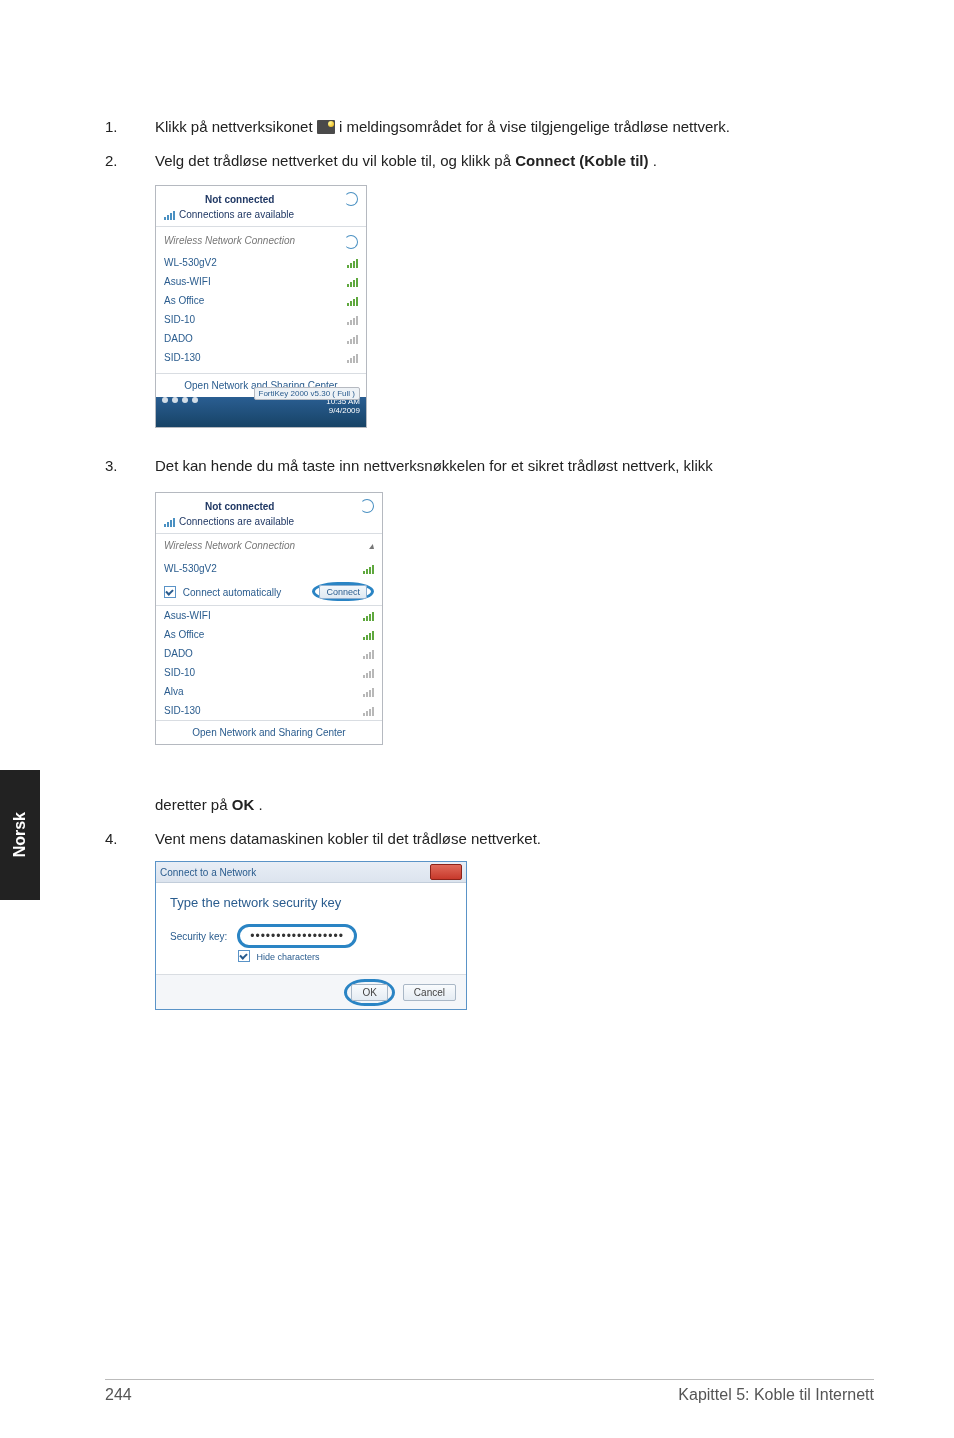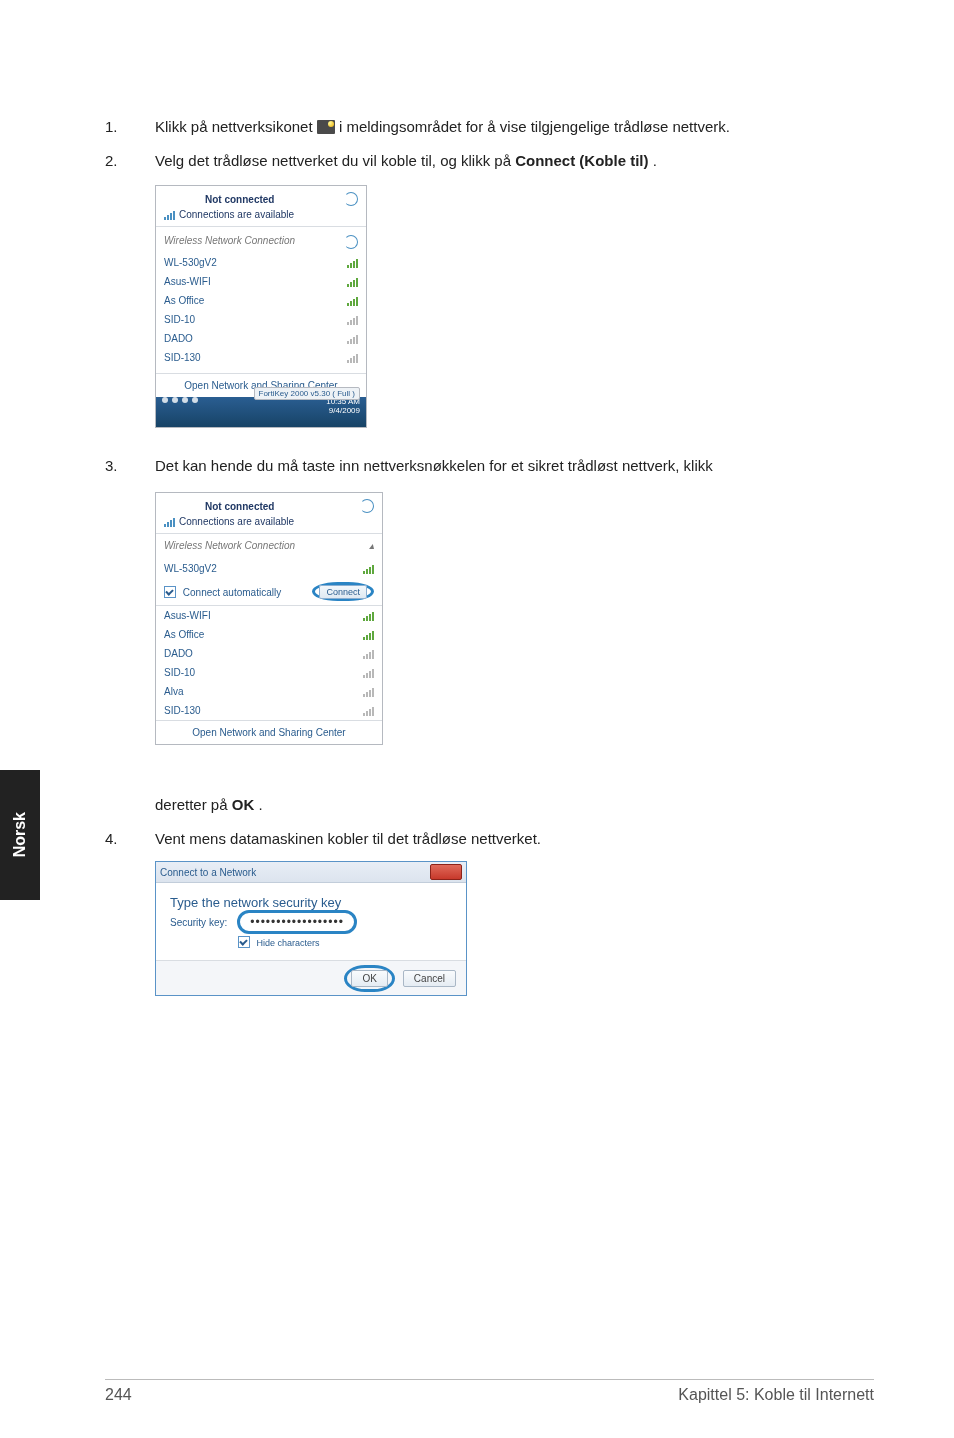--- a/index.html
+++ b/index.html
@@ -222,21 +222,21 @@
     color:#2a5c8e;
     font-size:10px;
   }
   .dlg-close{
     width:30px;height:14px;
     background: linear-gradient(#e06a5a,#c7392b);
     border:1px solid #8c2219;
     border-radius:2px;
   }
   .dlg-body { padding: 12px 14px; }
-  .dlg-head { color:#2a5c8e; font-size:13px; }
+  .dlg-head { color:#2a5c8e; font-size:13px; margin-bottom:14px; }
   .field-row{ display:flex; align-items:center; gap:10px; }
   .sk-label{ color:#2a5c8e; font-size:10px; }
   .oval-input{
     border:3px solid #2a84c4;
     border-radius:20px;
     padding:2px 10px;
     font-size:12px;
     letter-spacing:1px;
     color:#333;
   }

